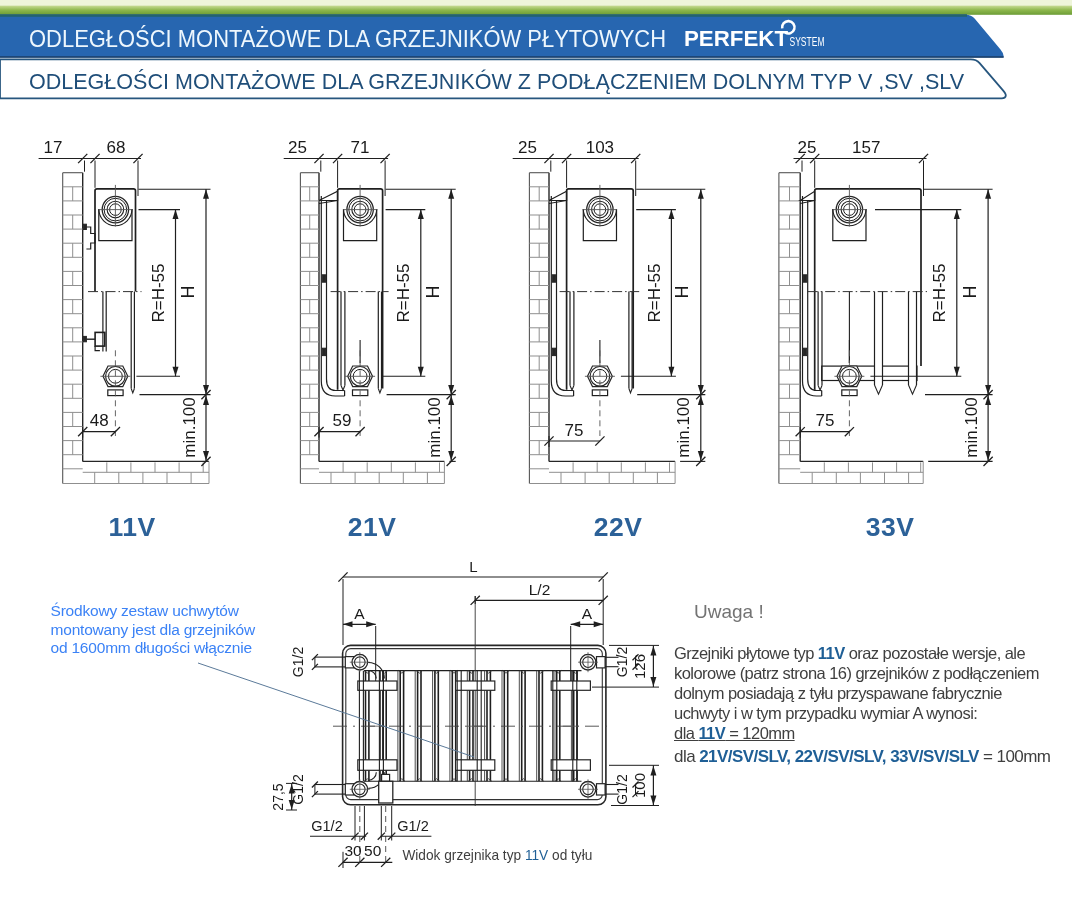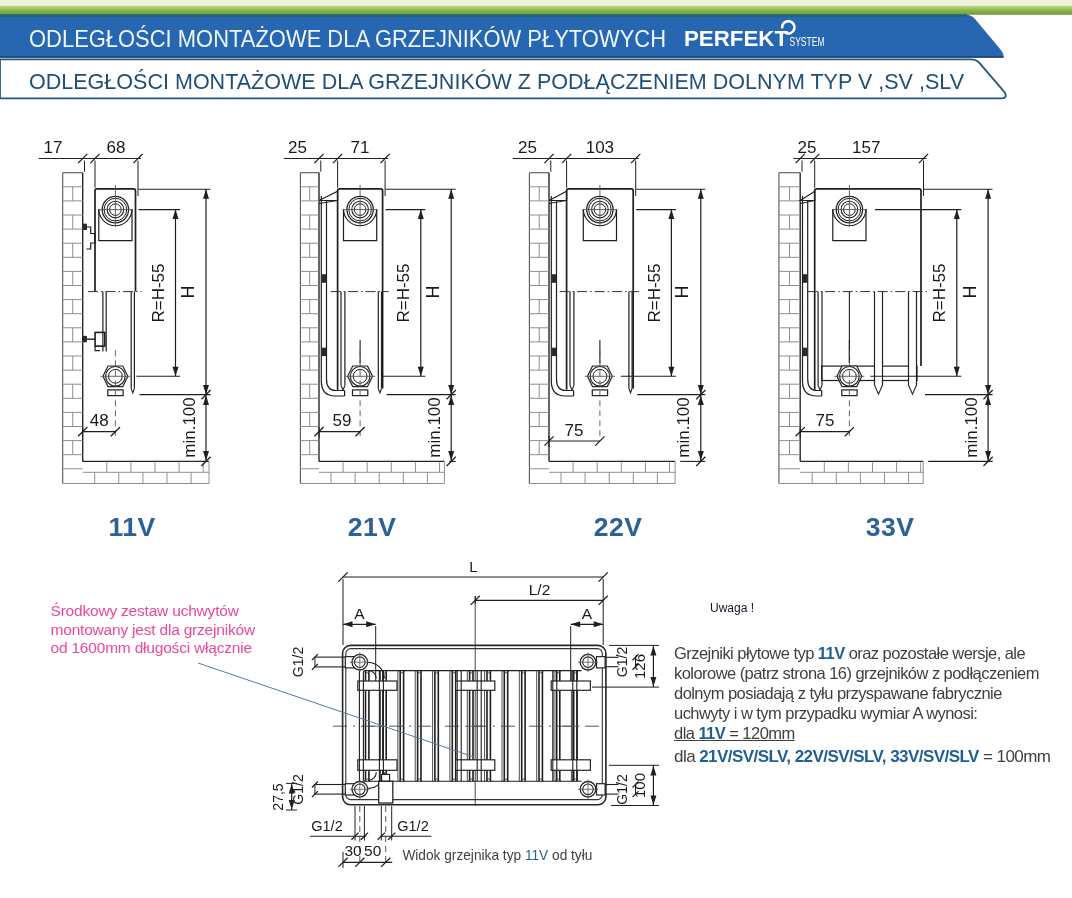--- a/index.html
+++ b/index.html
@@ -1,18 +1,18 @@
 <!DOCTYPE html>
 <html><head><meta charset="utf-8">
 <style>
 html,body{margin:0;padding:0;background:#ffffff;}
 *{-webkit-font-smoothing:antialiased;}
 body{width:1072px;height:898px;position:relative;font-family:"Liberation Sans",sans-serif;}
-.note{position:absolute;left:50.5px;top:602.3px;font-size:15.5px;line-height:18.5px;color:#ec4899;letter-spacing:-0.2px;}
-.uwaga{position:absolute;left:710px;top:600.8px;font-size:12px;color:#0f172a;}
+.note{position:absolute;left:50.5px;top:602.3px;font-size:15.5px;line-height:18.5px;color:#3b82f6;letter-spacing:-0.2px;}
+.uwaga{position:absolute;left:694px;top:600.8px;font-size:19px;color:#737373;}
 .para{position:absolute;left:674px;top:642.5px;font-size:16.5px;line-height:20px;color:#3f3f3f;letter-spacing:-0.55px;white-space:nowrap;}
 .b{color:#1f5f96;font-weight:700;}
 .dla1{position:absolute;left:674px;top:723.5px;font-size:16.5px;color:#3f3f3f;letter-spacing:-0.55px;text-decoration:underline;}
 .dla2{position:absolute;left:674px;top:747px;font-size:17px;color:#3f3f3f;letter-spacing:-0.55px;white-space:nowrap;}
 </style></head>
 <body>
 <svg width="1072" height="898" viewBox="0 0 1072 898" style="position:absolute;left:0;top:0">
 <defs>
       <linearGradient id="gg" x1="0" y1="0" x2="0" y2="1">
         <stop offset="0" stop-color="#c9dd96"></stop>

